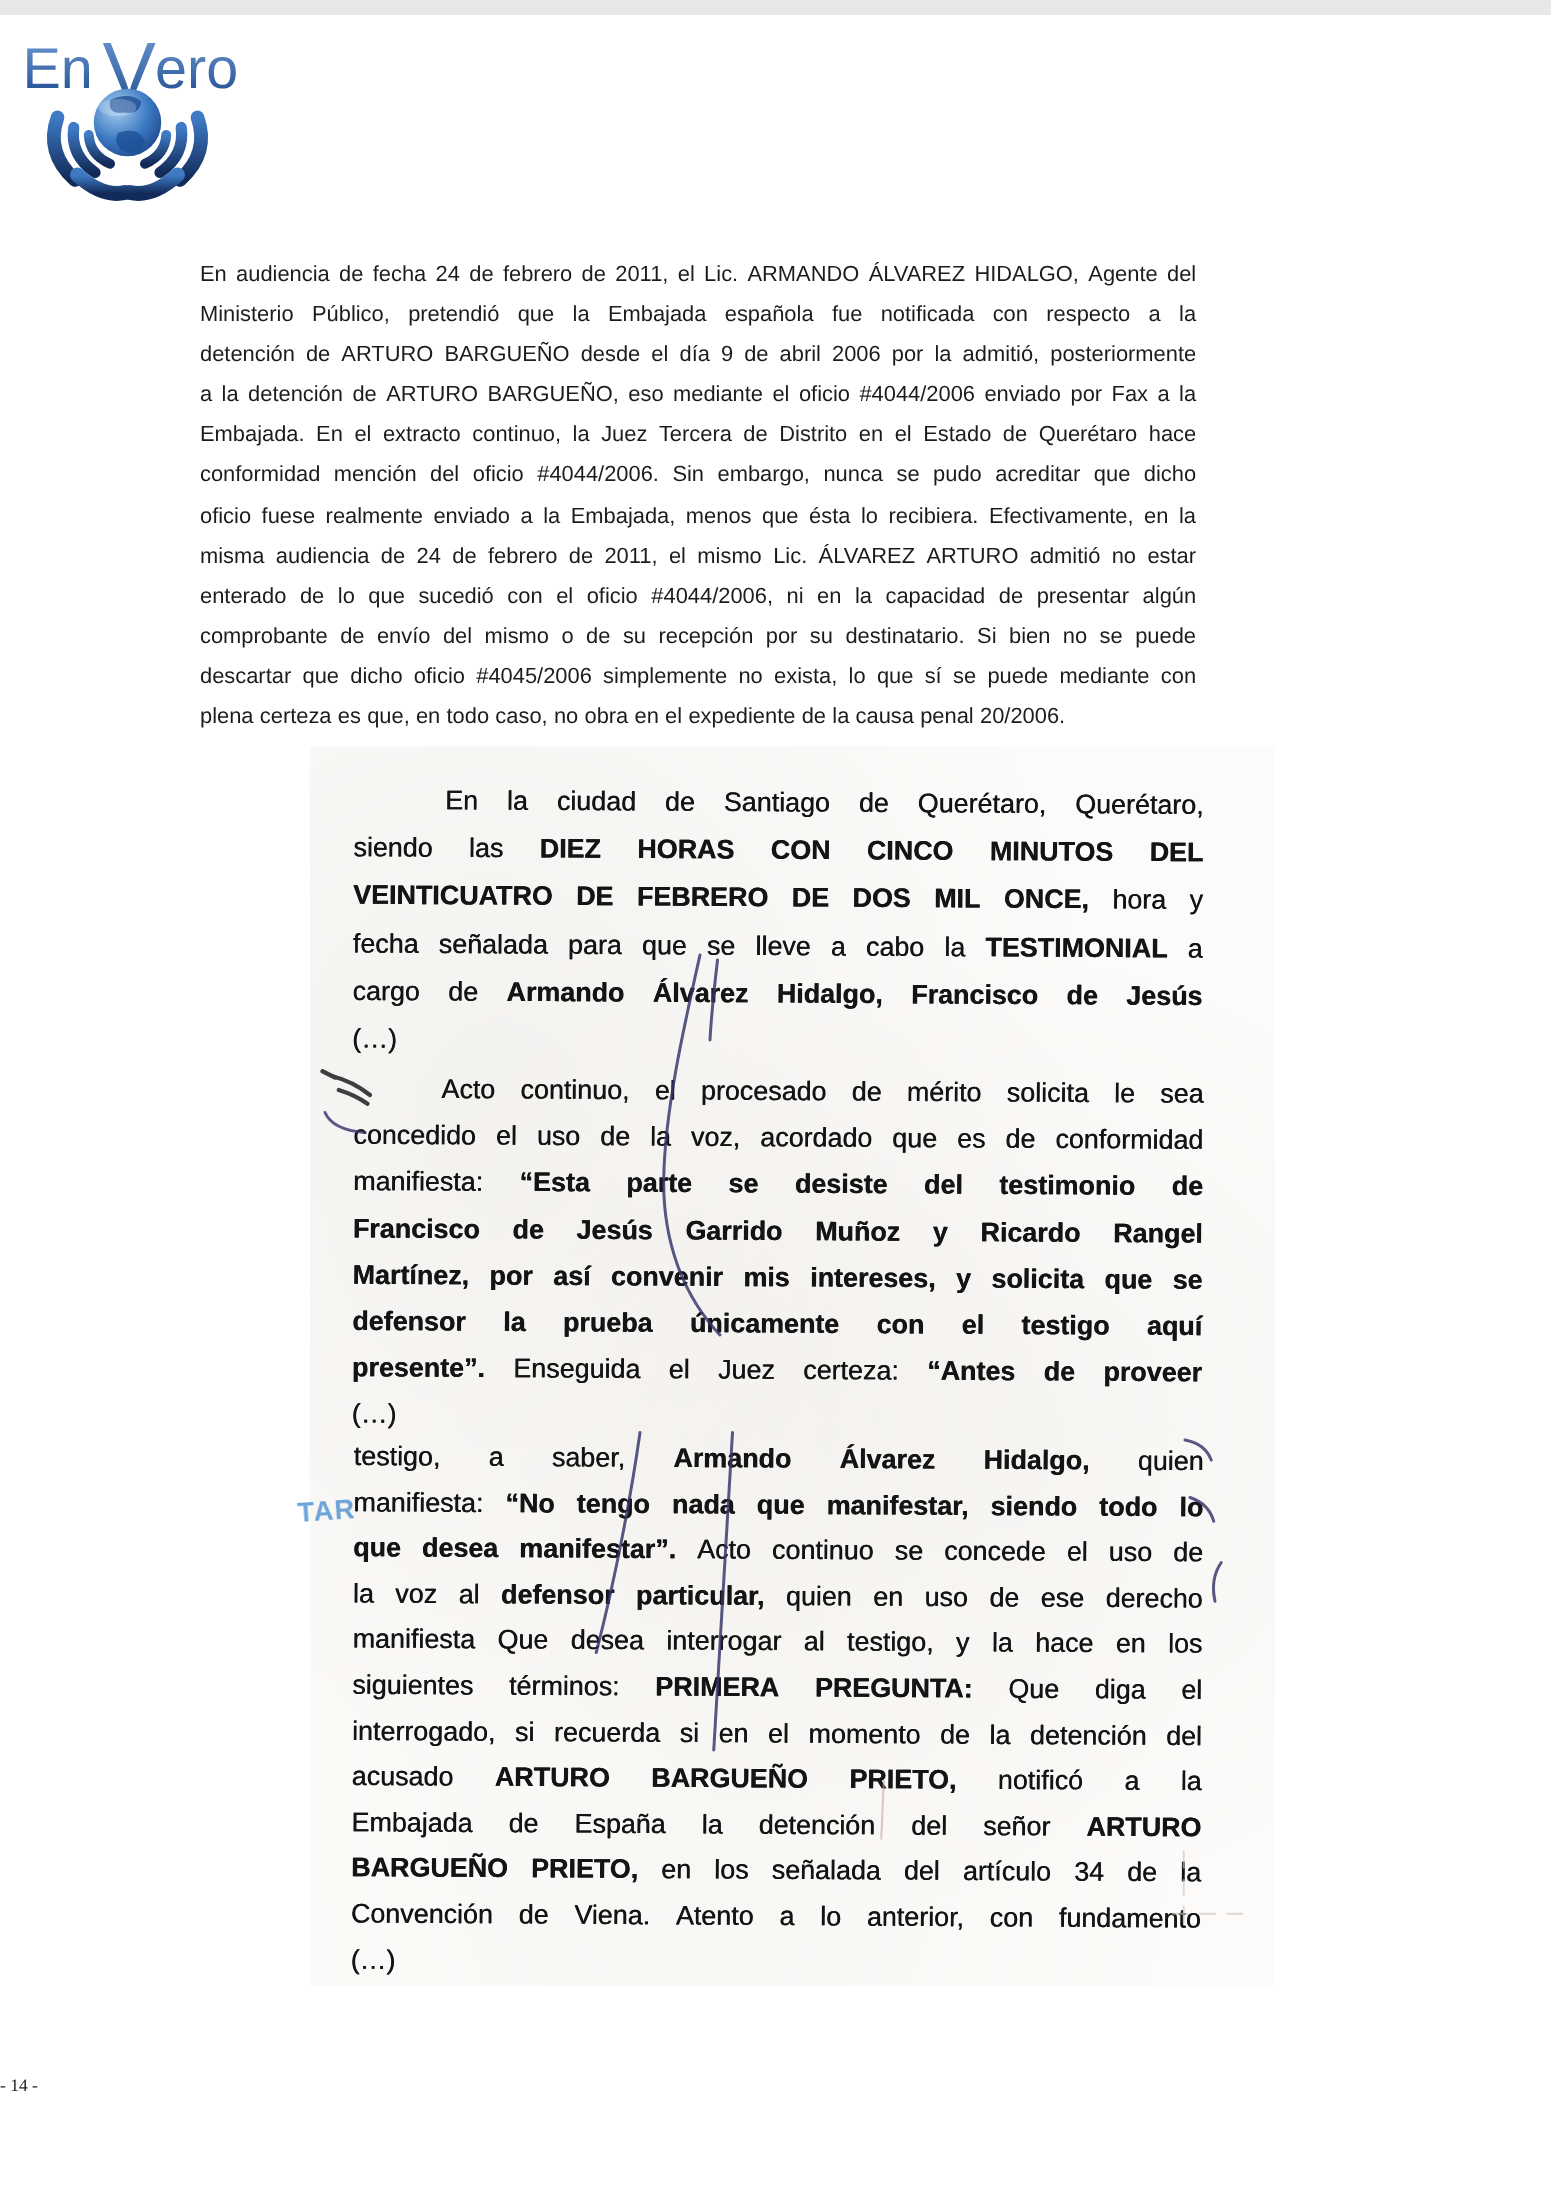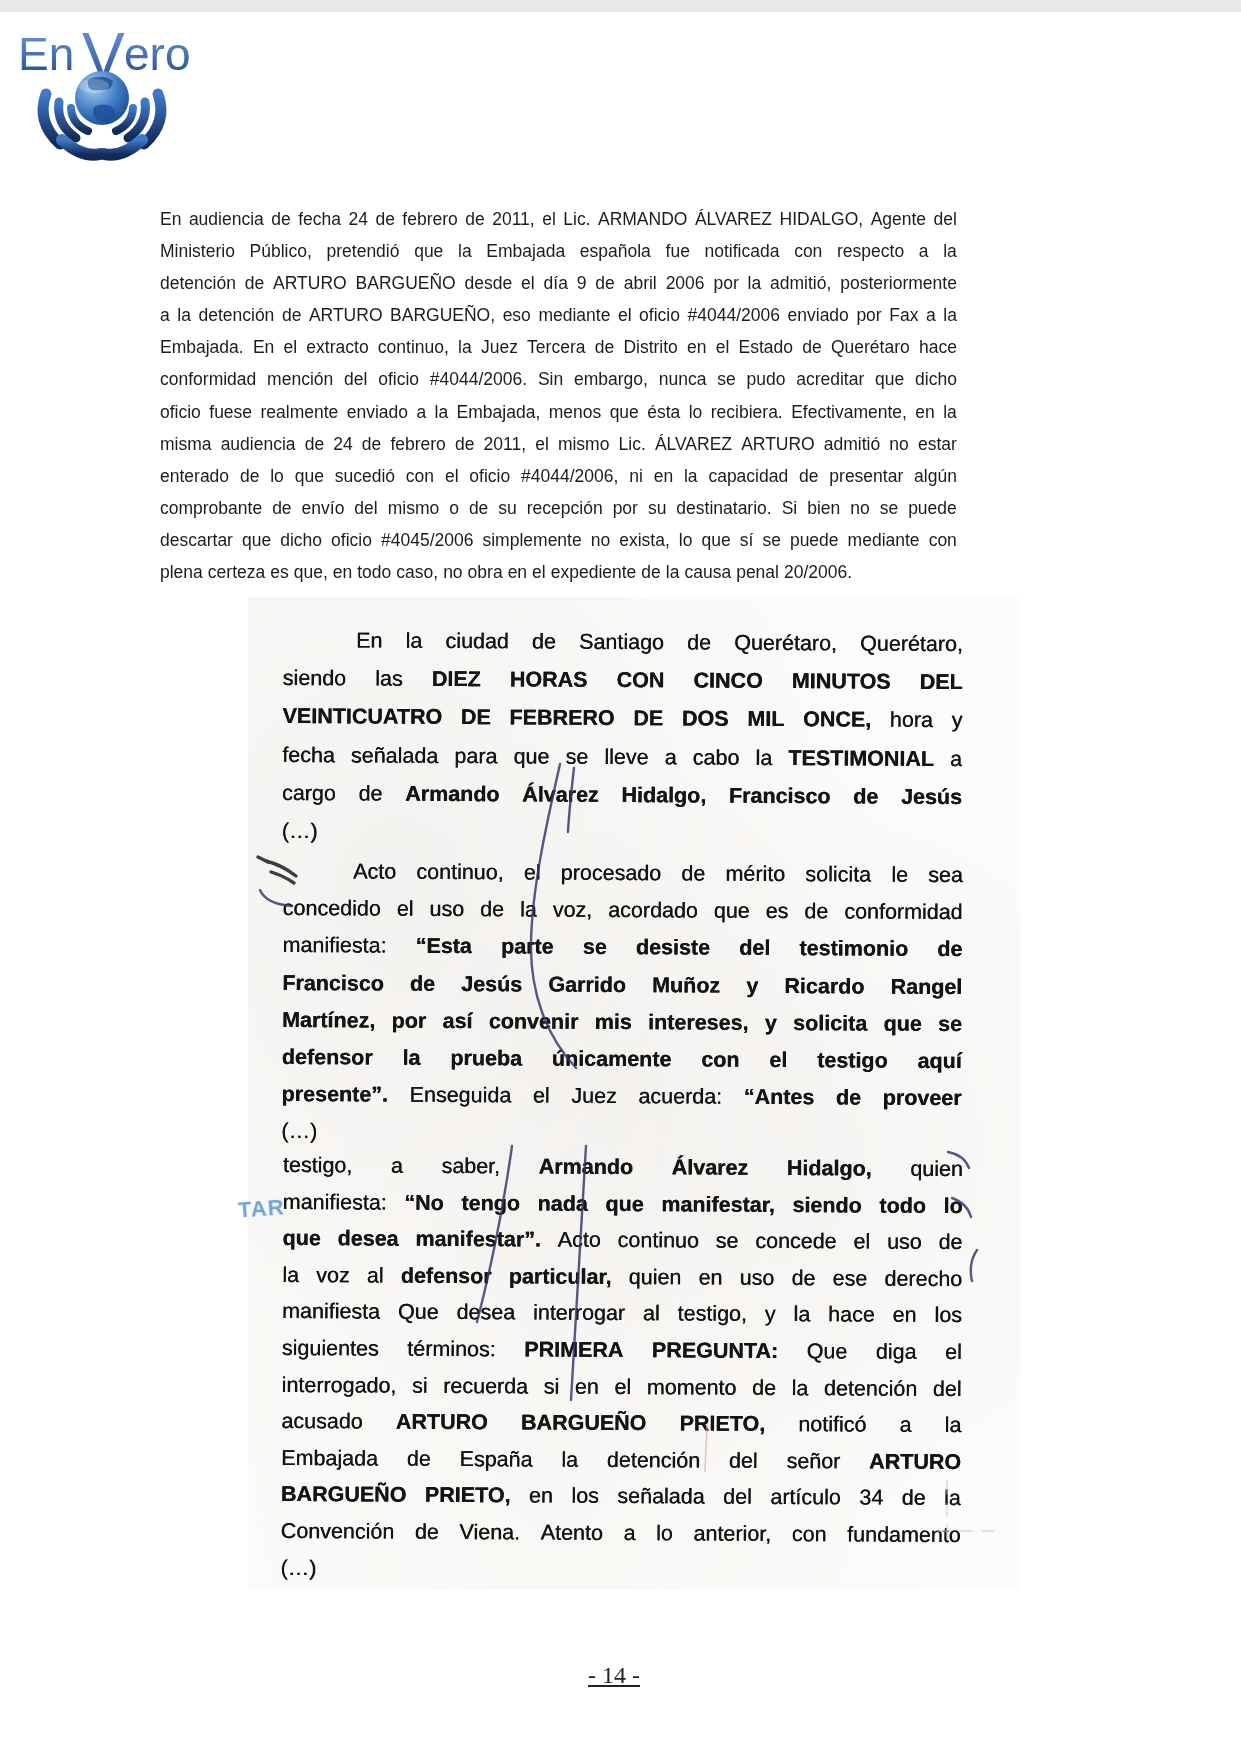--- a/index.html
+++ b/index.html
@@ -51,23 +51,22 @@
     font-size:22px;font-weight:700;color:#4a8fd2;
     transform:rotate(-4deg);opacity:.8;
     filter:blur(.4px);
     letter-spacing:1px;
   }
   
   .pen-overlay{position:absolute;left:0;top:0;pointer-events:none;}
   
   .page-number{
     position:absolute;left:0;top:1650px;width:1228px;
-    text-align:center;
     font-family:"Liberation Serif", serif;
-    font-size:24px;color:#222;text-decoration:underline;
+    font-size:14px;color:#222;
   }
 </style>
 </head>
 <body>
 
 <div class="page">
 
   <svg class="logo" viewBox="0 0 190 145">
     <defs>
       <linearGradient id="lgText" x1="0" y1="0" x2="0" y2="1">
@@ -446,21 +445,21 @@
           <span class="b">con</span>
           <span class="b">el</span>
           <span class="b">testigo</span>
           <span class="b">aquí</span>
         </div>
         <div class="tline">
           <span class="b">presente”.</span>
           <span>Enseguida</span>
           <span>el</span>
           <span>Juez</span>
-          <span>acuerda:</span>
+          <span>certeza:</span>
           <span class="b">“Antes</span>
           <span class="b">de</span>
           <span class="b">proveer</span>
         </div>
         <div class="tline plain">
           <span>(…)</span>
         </div>
       </div>
     <div class="scan-text" id="scan3">
         <div class="tline">

